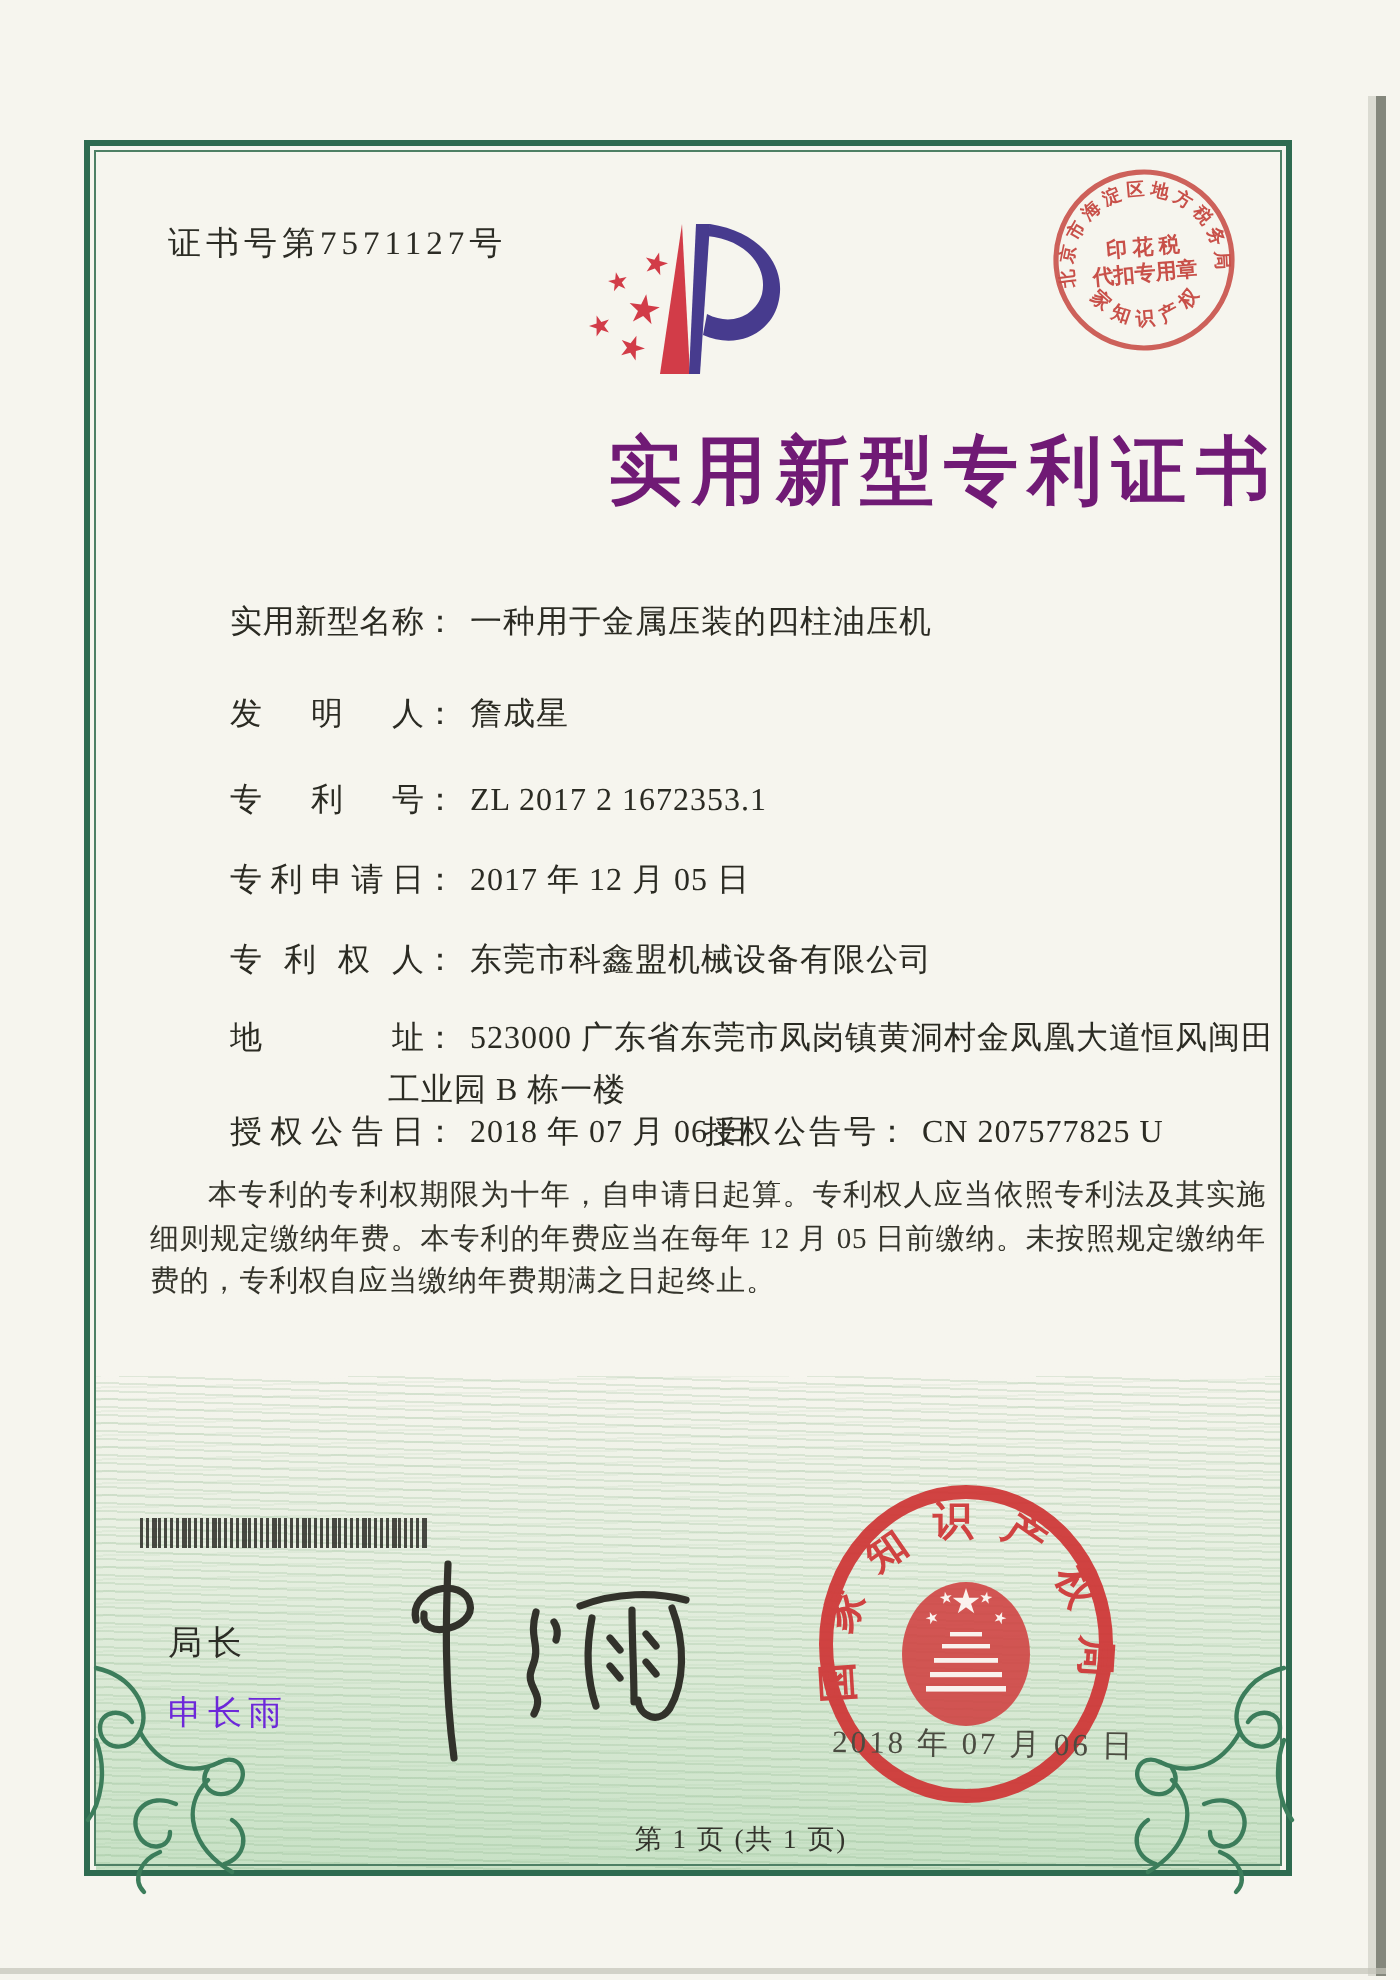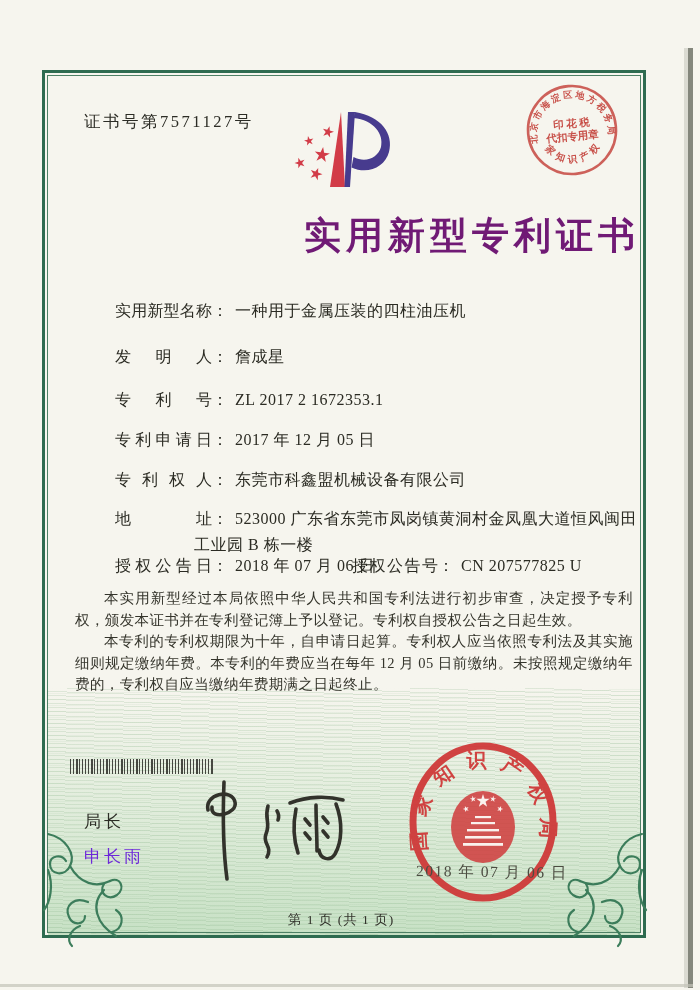--- a/index.html
+++ b/index.html
@@ -62,21 +62,21 @@
   .signature{position:absolute;left:190px;top:776px;}
 
   .issue-stamp{position:absolute;left:406px;top:740px;opacity:.93;}
   .stamp-date{position:absolute;left:416px;top:862px;font-size:15.5px;letter-spacing:1.5px;
     color:#4b4c41;transform:rotate(0.8deg);white-space:nowrap;}
 
   .flourish{position:absolute;}
   .flourish.fl-right{left:562px;top:830px;}
   .flourish.fl-left{left:42px;top:830px;transform:scaleX(-1);}
 
-  .footer-page{position:absolute;left:42px;top:911px;width:598px;text-align:center;
+  .footer-page{position:absolute;left:42px;top:911px;width:657px;text-align:center;
     font-size:13.5px;letter-spacing:1px;color:#33342c;}
 </style>
 </head>
 <body>
 
 <div class="green-zone"></div>
 
 <div class="frame">
   <div class="frame-inner"></div>
 </div>
@@ -136,21 +136,20 @@
 </div>
 <div class="addr2">工业园 B 栋一楼</div>
 <div class="frow row-grant">
   <span class="flabel">授权公告日</span><span>：</span><span class="fvalue">2018 年 07 月 06 日</span>
 </div>
 <div class="grant-right">
   <span class="flabel2">授权公告号</span><span>：</span><span class="fvalue">CN 207577825 U</span>
 </div>
 
 <div class="paras">
-  <p>本实用新型经过本局依照中华人民共和国专利法进行初步审查，决定授予专利权，颁发本证书并在专利登记簿上予以登记。专利权自授权公告之日起生效。</p>
   <p>本专利的专利权期限为十年，自申请日起算。专利权人应当依照专利法及其实施细则规定缴纳年费。本专利的年费应当在每年 12 月 05 日前缴纳。未按照规定缴纳年费的，专利权自应当缴纳年费期满之日起终止。</p>
 </div>
 
 <div class="barcode"></div>
 
 <div class="role">局长</div>
 <div class="signer">申长雨</div>
 
 <svg class="signature" width="168" height="112" viewBox="0 0 168 112">
   <g fill="none" stroke="#32322b" stroke-width="3.6" stroke-linecap="round">

